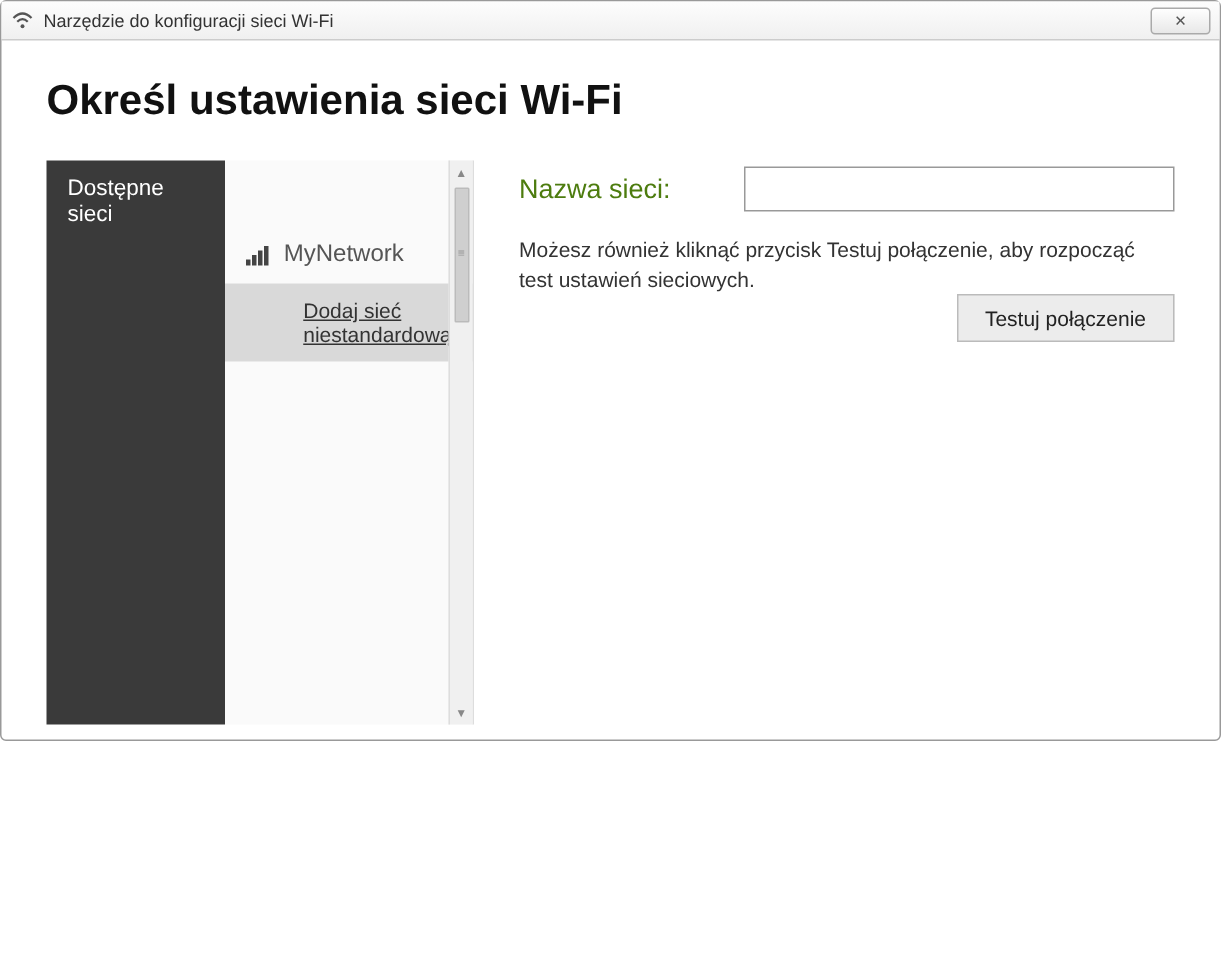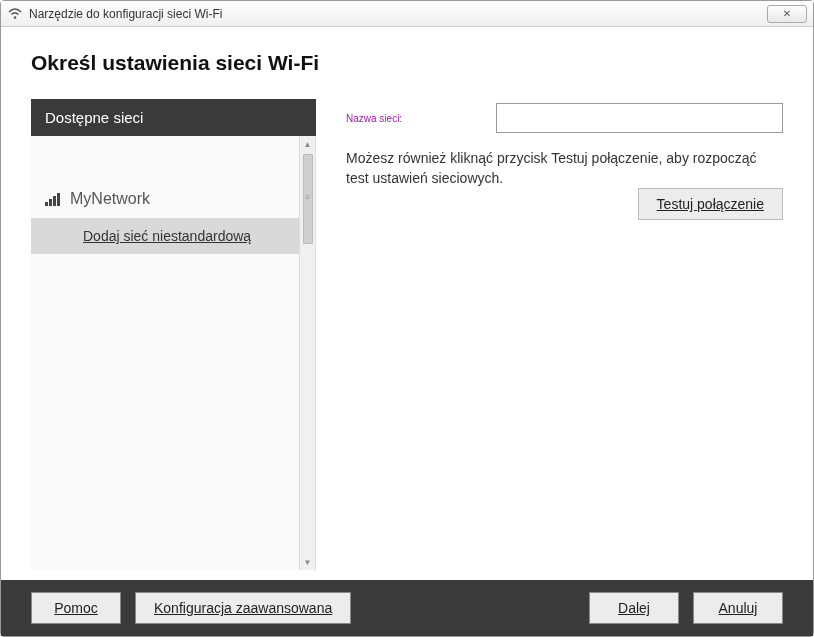--- a/index.html
+++ b/index.html
@@ -9,21 +9,21 @@
     }
     body {
       font-family: "Segoe UI", Tahoma, sans-serif;
       background: #fff;
       width: 814px;
       height: 637px;
       overflow: hidden;
     }
     .window {
       width: 814px;
-      height: 637px;
+      height: 494px;
       border: 1px solid #999;
       border-radius: 4px;
       background: #fff;
       display: flex;
       flex-direction: column;
       position: relative;
     }
     .titlebar {
       height: 26px;
       border-bottom: 1px solid #ccc;
@@ -58,34 +58,34 @@
       color: #555;
       cursor: pointer;
     }
     .content {
       flex: 1;
       padding: 24px 30px 10px 30px;
       display: flex;
       flex-direction: column;
     }
     .page-title {
-      font-size: 21px;
+      font-size: 28px;
       font-weight: bold;
       color: #111;
       margin-bottom: 24px;
     }
     .main-row {
       display: flex;
       gap: 30px;
       flex: 1;
     }
     .left-panel {
       width: 285px;
       display: flex;
-      flex-direction: column;
+      flex-direction: row;
     }
     .panel-header {
       background: #3a3a3a;
       color: #fff;
       font-size: 15px;
       padding: 10px 14px;
     }
     .network-list {
       flex: 1;
       border-right: 1px solid #ddd;
@@ -172,22 +172,22 @@
       flex: 1;
       padding-top: 4px;
     }
     .form-row {
       display: flex;
       align-items: center;
       margin-bottom: 16px;
     }
     .form-label {
       width: 150px;
-      font-size: 10px;
-      color: #a21caf;
+      font-size: 18px;
+      color: #4d7c0f;
     }
     .form-input {
       flex: 1;
       height: 30px;
       border: 1px solid #999;
       padding: 2px 6px;
       font-size: 14px;
       background: #fff;
     }
     .hint-text {
@@ -201,21 +201,20 @@
       justify-content: flex-end;
     }
     .btn {
       background: #ececec;
       border: 1px solid #bbb;
       font-size: 14px;
       color: #222;
       padding: 7px 18px;
       cursor: pointer;
       font-family: inherit;
-      text-decoration: underline;
     }
     .footer {
       background: #3a3a3a;
       padding: 12px 30px;
       display: flex;
       align-items: center;
       gap: 14px;
     }
     .footer .btn {
       background: #ececec;
@@ -282,21 +281,14 @@
         </div>
         <p class="hint-text">Możesz również kliknąć przycisk Testuj połączenie, aby rozpocząć test ustawień sieciowych.</p>
         <div class="test-button-row">
           <button class="btn">Testuj połączenie</button>
         </div>
       </div>
 
     </div>
   </div>
 
-  <div class="footer">
-    <button class="btn">Pomoc</button>
-    <button class="btn">Konfiguracja zaawansowana</button>
-    <div class="footer-spacer"></div>
-    <button class="btn">Dalej</button>
-    <button class="btn">Anuluj</button>
-  </div>
 
 </div>
 
 </body></html>

